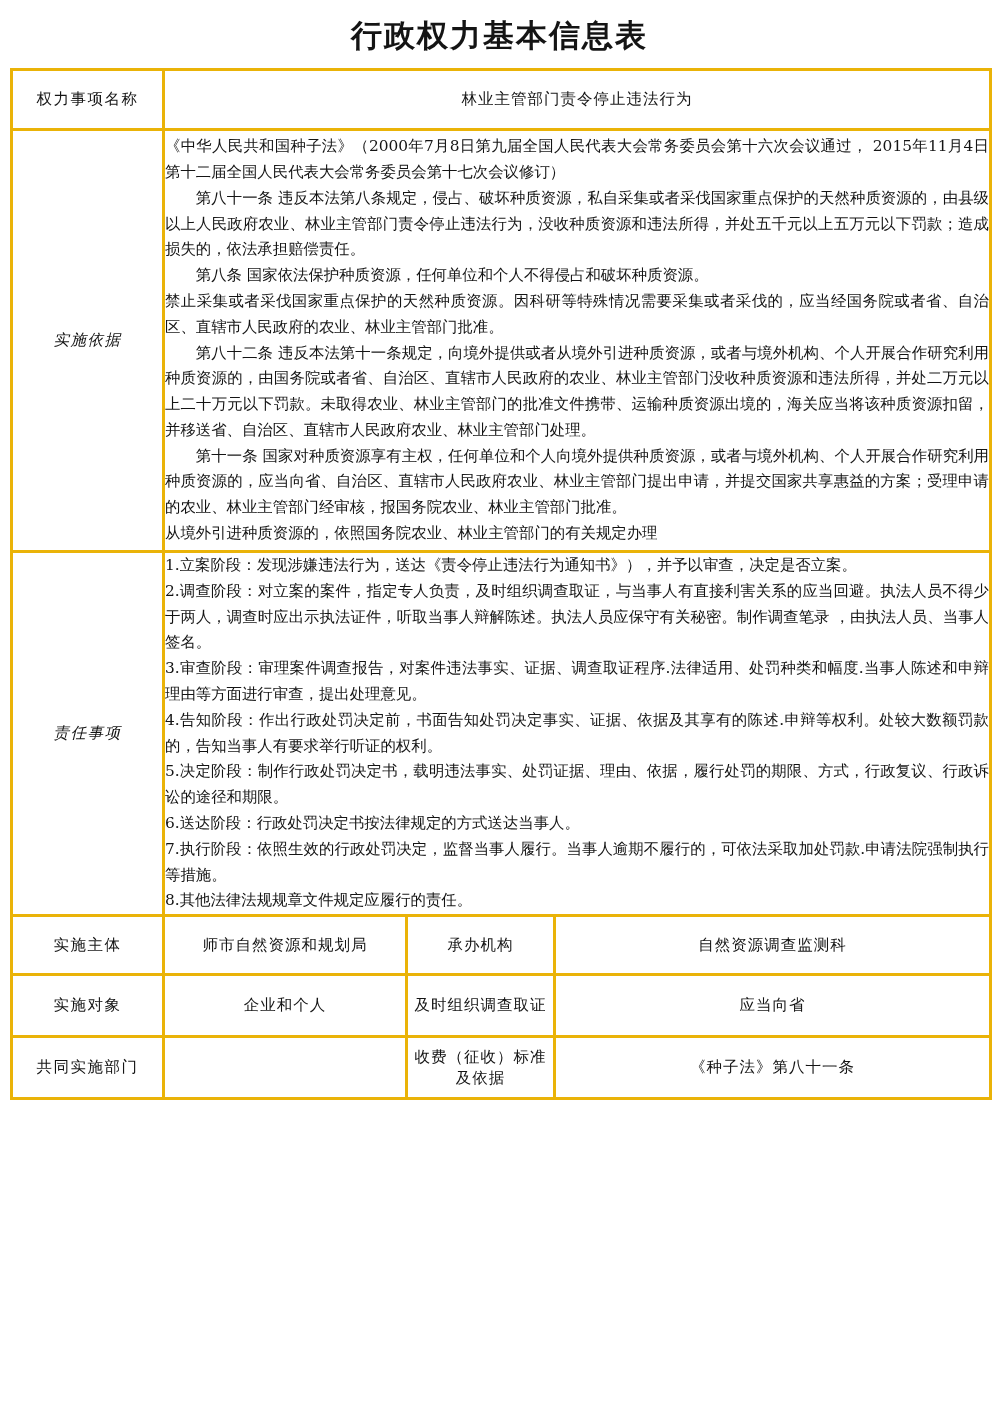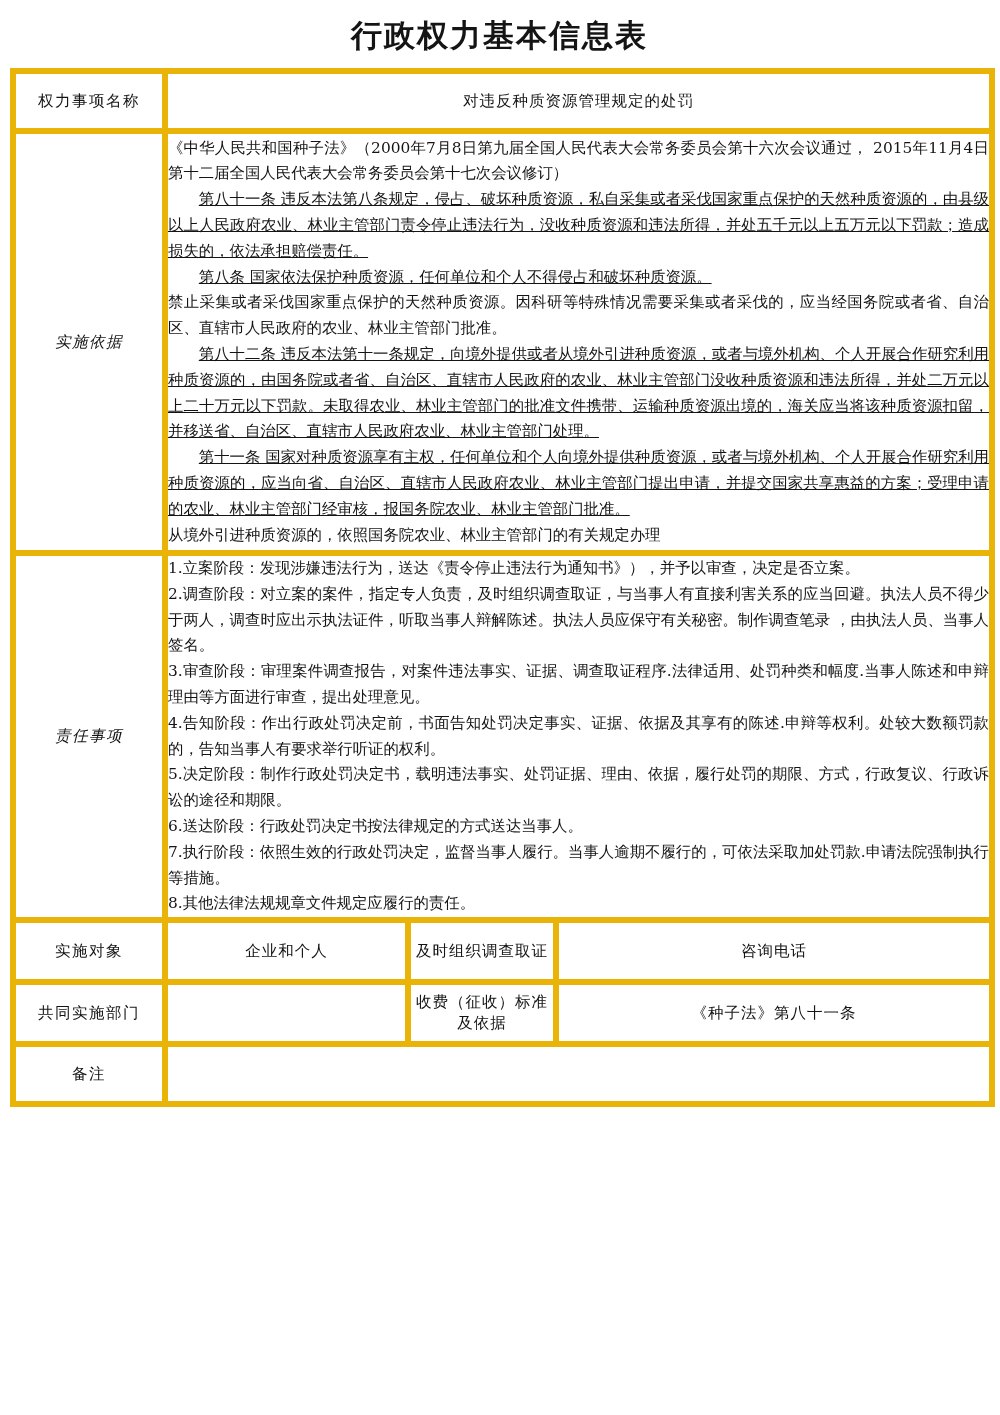--- a/index.html
+++ b/index.html
@@ -40,21 +40,21 @@
   table.info-table {
     position: absolute;
     left: 10px;
     top: 68px;
     width: 979px;
     border-collapse: collapse;
     table-layout: fixed;
   }
 
   table.info-table td {
-    border: 6px solid #eab308;
+    border: 3px solid #eab308;
     padding: 0;
     vertical-align: middle;
     font-size: 15.5px;
     line-height: 21px;
   }
 
   
   td.label {
     text-align: center;
     font-size: 16px;
@@ -86,21 +86,20 @@
     font-size: 15.4px;
     line-height: 25.8px;
     text-align: justify;
     text-justify: inter-ideograph;
     margin: 0;
     letter-spacing: 0px;
     word-break: break-all;
   }
   .para.indent {
     text-indent: 2em;
-    text-decoration: underline;
   }
 
   .resp-list {
     margin: 0;
     padding: 0;
   }
   .resp-list .para {
     margin: 0;
   }
 
@@ -126,21 +125,21 @@
     <colgroup>
       <col style="width:152px">
       <col style="width:243px">
       <col style="width:148px">
       <col style="width:436px">
     </colgroup>
     <tbody>
 
       <tr class="r-name">
         <td class="label">权力事项名称</td>
-        <td class="center-val" colspan="3">对违反种质资源管理规定的处罚</td>
+        <td class="center-val" colspan="3">林业主管部门责令停止违法行为</td>
       </tr>
 
 
       <tr class="r-basis">
         <td class="label-mid">实施依据</td>
         <td class="body-cell" colspan="3">
           <div id="legal-basis-body">
               <p class="para">《中华人民共和国种子法》（2000年7月8日第九届全国人民代表大会常务委员会第十六次会议通过， 2015年11月4日第十二届全国人民代表大会常务委员会第十七次会议修订）</p>
               <p class="para indent">第八十一条 违反本法第八条规定，侵占、破坏种质资源，私自采集或者采伐国家重点保护的天然种质资源的，由县级以上人民政府农业、林业主管部门责令停止违法行为，没收种质资源和违法所得，并处五千元以上五万元以下罚款；造成损失的，依法承担赔偿责任。</p>
               <p class="para indent">第八条 国家依法保护种质资源，任何单位和个人不得侵占和破坏种质资源。</p>
@@ -161,38 +160,40 @@
               <p class="para">3.审查阶段：审理案件调查报告，对案件违法事实、证据、调查取证程序.法律适用、处罚种类和幅度.当事人陈述和申辩理由等方面进行审查，提出处理意见。</p>
               <p class="para">4.告知阶段：作出行政处罚决定前，书面告知处罚决定事实、证据、依据及其享有的陈述.申辩等权利。处较大数额罚款的，告知当事人有要求举行听证的权利。</p>
               <p class="para">5.决定阶段：制作行政处罚决定书，载明违法事实、处罚证据、理由、依据，履行处罚的期限、方式，行政复议、行政诉讼的途径和期限。</p>
               <p class="para">6.送达阶段：行政处罚决定书按法律规定的方式送达当事人。</p>
               <p class="para">7.执行阶段：依照生效的行政处罚决定，监督当事人履行。当事人逾期不履行的，可依法采取加处罚款.申请法院强制执行等措施。</p>
               <p class="para">8.其他法律法规规章文件规定应履行的责任。</p>
             </div>
         </td>
       </tr>
 
+      <tr class="r-small">
+        <td class="label">实施主体</td>
+        <td class="center-val">师市自然资源和规划局</td>
+        <td class="center-val">承办机构</td>
+        <td class="center-val">自然资源调查监测科</td>
+      </tr>
 
       <tr class="r-small2">
         <td class="label">实施对象</td>
         <td class="center-val">企业和个人</td>
         <td class="center-val">及时组织调查取证</td>
-        <td class="center-val">咨询电话</td>
+        <td class="center-val">应当向省</td>
       </tr>
 
       <tr class="r-small2">
         <td class="label">共同实施部门</td>
         <td class="center-val empty-cell"></td>
         <td class="center-val">收费（征收）标准及依据</td>
         <td class="center-val">《种子法》第八十一条</td>
       </tr>
 
 
 
-      <tr class="r-last">
-        <td class="label">备注</td>
-        <td class="center-val empty-cell" colspan="3"></td>
-      </tr>
 
     </tbody>
   </table>
 
 </div>
 
 </body></html>

